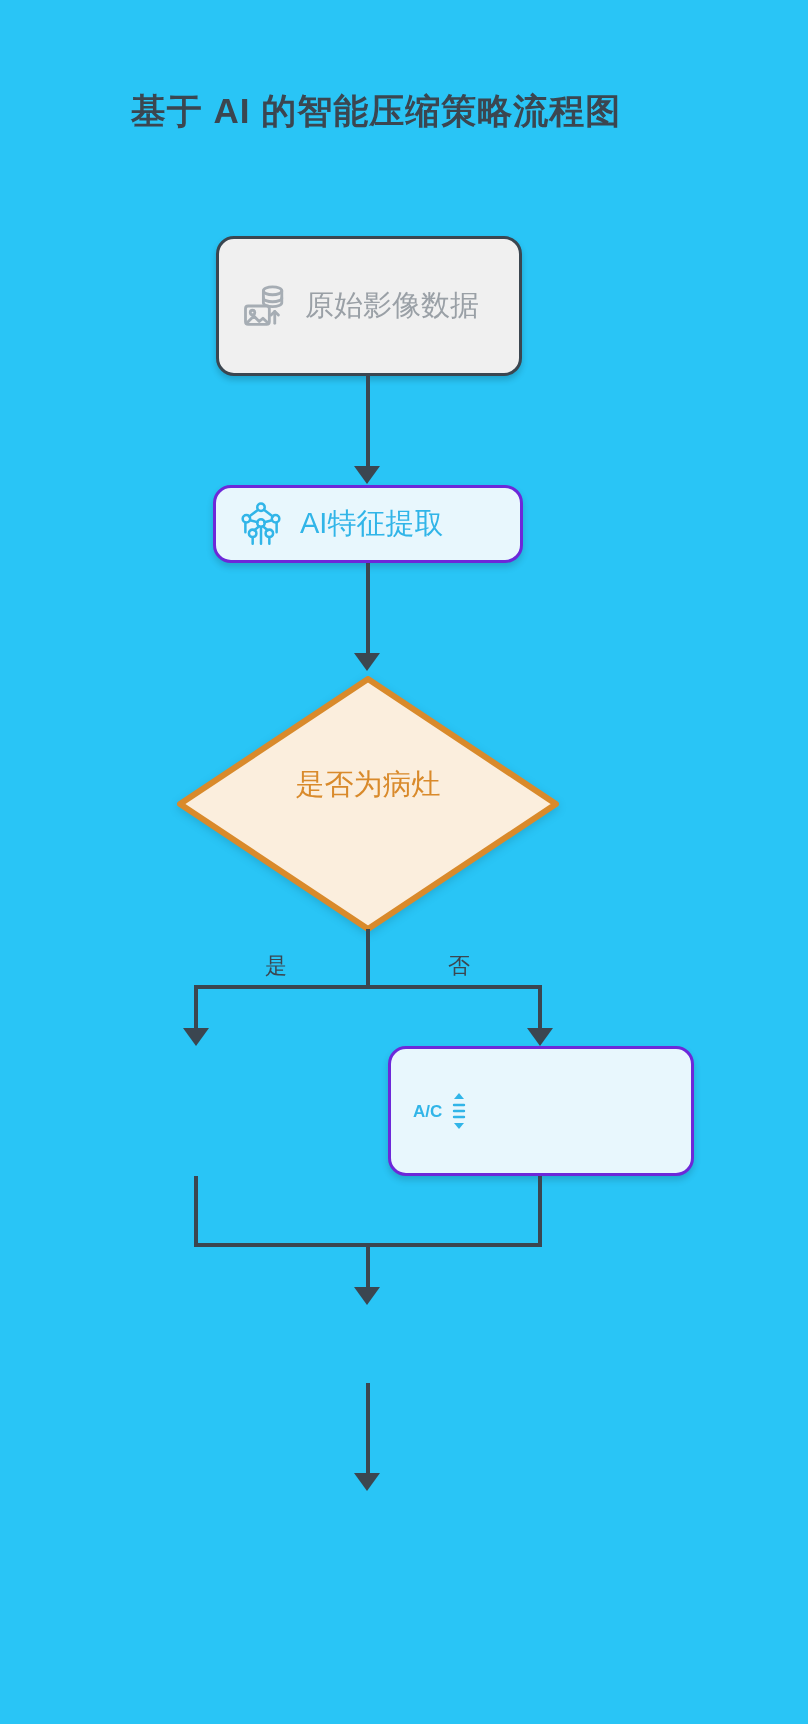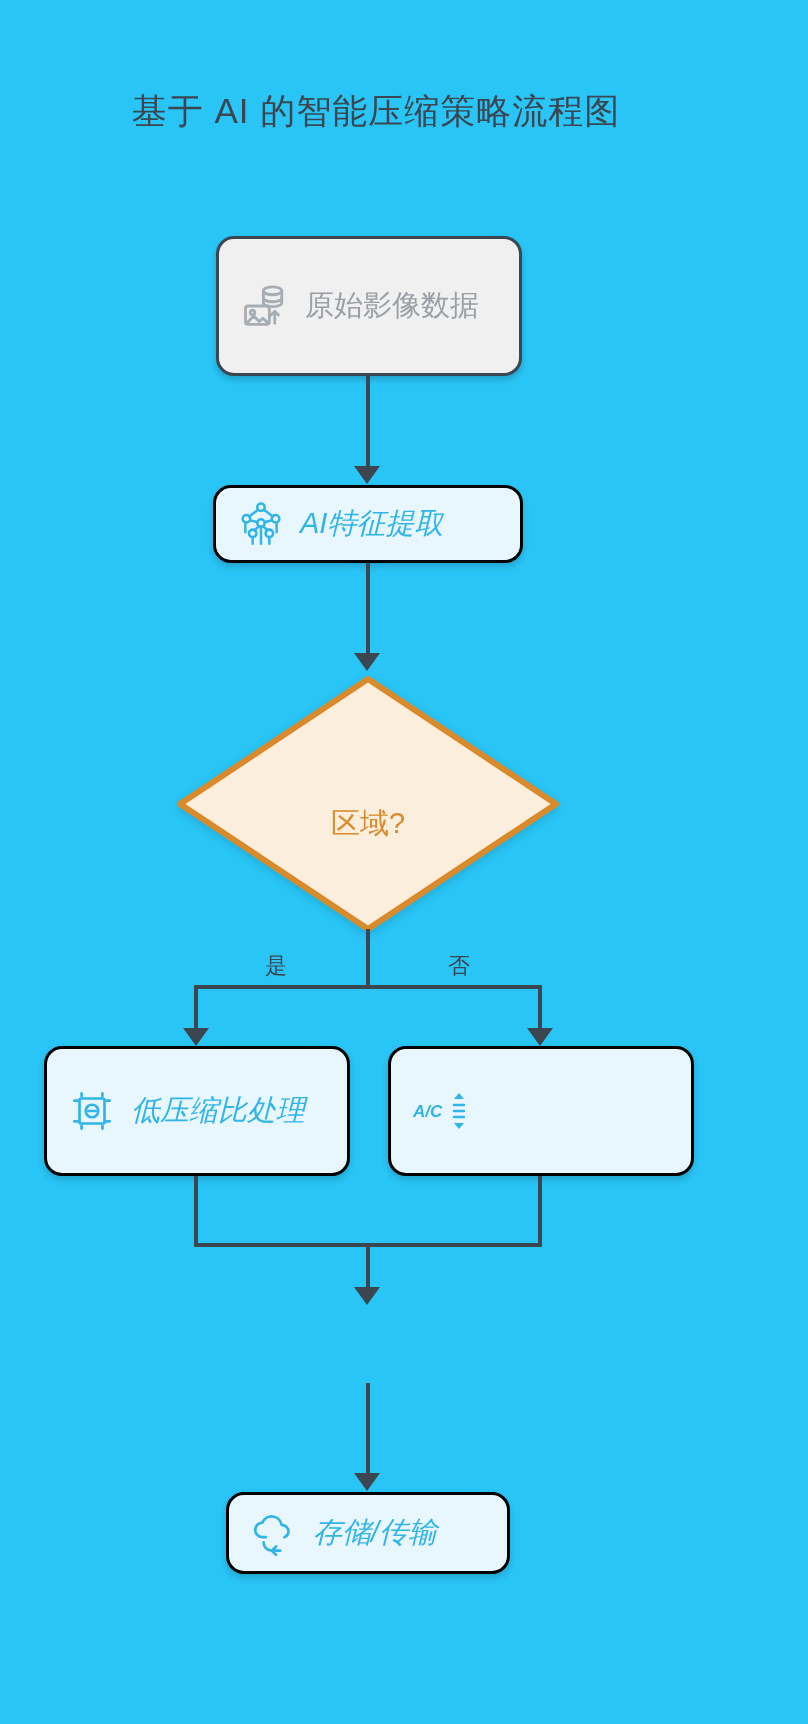--- a/index.html
+++ b/index.html
@@ -23,21 +23,21 @@
   }
 
   
   .title {
     position: absolute;
     left: 0;
     top: 90px;
     width: 752px;
     text-align: center;
     font-size: 35px;
-    font-weight: 400;
+    font-weight: 700;
     color: #3b4650;
     letter-spacing: 1px;
     line-height: 1.2;
   }
 
   
   .node {
     position: absolute;
     box-sizing: border-box;
     display: flex;
@@ -65,23 +65,22 @@
   .node-start {
     background: #f0f0f0;
     border: 3px solid #3b4650;
     box-shadow: 0 4px 6px rgba(0,0,0,0.18);
   }
   .node-start .label { color: #9aa0a6; }
 
   
   .node-process {
     background: #e8f7fd;
-    border: 3px solid #000000;
+    border: 3px solid #6d28d9;
     box-shadow: 0 4px 7px rgba(0,0,0,0.16);
-    font-style: italic;
   }
   .node-process .label { color: #31b5e8; }
 
   
   .diamond-wrap {
     position: absolute;
   }
   .diamond-wrap svg {
     display: block;
     filter: drop-shadow(0 3px 4px rgba(0,0,0,0.13));
@@ -172,51 +171,38 @@
 
   <div class="conn conn-v" style="left:366px; top:563px; height:92px;"></div>
   <div class="arrowhead" style="left:354px; top:653px;"></div>
 
   <div class="diamond-wrap" style="left:176px; top:675px; width:384px; height:258px;">
     <svg width="384" height="258" viewBox="0 0 384 258">
       <polygon points="192,4 380,129 192,254 4,129" fill="#fbeedd" stroke="#d98a2b" stroke-width="6" stroke-linejoin="round"></polygon>
     </svg>
     <div class="diamond-text">
       <span>
-        <br>
-        <span>区域?</span>
+        <span>是否为病灶</span><br>
       </span>
     </div>
   </div>
 
   <div class="conn conn-v" style="left:366px; top:929px; height:58px;"></div>
 
   <div class="conn conn-h" style="left:194px; top:985px; width:348px;"></div>
 
   <div class="branch-label" style="left:265px; top:955px;">是</div>
   <div class="branch-label" style="left:448px; top:955px;">否</div>
 
   <div class="conn conn-v" style="left:194px; top:985px; height:45px;"></div>
   <div class="arrowhead" style="left:183px; top:1028px;"></div>
 
   <div class="conn conn-v" style="left:538px; top:985px; height:45px;"></div>
   <div class="arrowhead" style="left:527px; top:1028px;"></div>
 
-  <div class="node node-process" style="left:44px; top:1046px; width:306px; height:130px;">
-    <span class="icon">
-      <svg width="50" height="50" viewBox="0 0 48 48" fill="none" stroke="#31b5e8" stroke-width="2.6" stroke-linecap="round" stroke-linejoin="round">
-        <rect x="12" y="12" width="24" height="24" rx="1.5"></rect>
-        <circle cx="24" cy="24" r="6"></circle>
-        <path d="M20.5 24h7"></path>
-        <path d="M14 7v3M34 7v3M14 38v3M34 38v3"></path>
-        <path d="M7 14h3M7 34h3M38 14h3M38 34h3"></path>
-      </svg>
-    </span>
-    <span class="label">低压缩比处理</span>
-  </div>
 
   <div class="node node-process" style="left:388px; top:1046px; width:306px; height:130px;">
     <span class="icon">
       <svg width="62" height="50" viewBox="0 0 62 48" fill="none" stroke="#31b5e8" stroke-width="2.4" stroke-linecap="round" stroke-linejoin="round">
         <text x="2" y="30" font-family="Liberation Sans, sans-serif" font-size="17" font-weight="700" fill="#31b5e8" stroke="none">A/C</text>
         <path d="M48 6l-5 6h10z" fill="#31b5e8" stroke="none"></path>
         <path d="M43 18h10M43 24h10M43 30h10"></path>
         <path d="M48 42l-5-6h10z" fill="#31b5e8" stroke="none"></path>
       </svg>
     </span>
@@ -225,24 +211,14 @@
   <div class="conn conn-v" style="left:194px; top:1176px; height:69px;"></div>
   <div class="conn conn-v" style="left:538px; top:1176px; height:69px;"></div>
   <div class="conn conn-h" style="left:194px; top:1243px; width:348px;"></div>
   <div class="conn conn-v" style="left:366px; top:1243px; height:46px;"></div>
   <div class="arrowhead" style="left:354px; top:1287px;"></div>
 
 
   <div class="conn conn-v" style="left:366px; top:1383px; height:92px;"></div>
   <div class="arrowhead" style="left:354px; top:1473px;"></div>
 
-  <div class="node node-process" style="left:226px; top:1492px; width:284px; height:82px;">
-    <span class="icon">
-      <svg width="50" height="50" viewBox="0 0 48 48" fill="none" stroke="#31b5e8" stroke-width="2.6" stroke-linecap="round" stroke-linejoin="round">
-        <path d="M16 28H13a7 7 0 0 1 0-14 9.5 9.5 0 0 1 18.2 2.2A6.8 6.8 0 0 1 38 23a6.6 6.6 0 0 1-4 5"></path>
-        <path d="M14 33a8 8 0 0 0 8 8h8"></path>
-        <path d="M26 37l-4 4 4 4"></path>
-      </svg>
-    </span>
-    <span class="label">存储/传输</span>
-  </div>
 
 </div>
 
 </body></html>

